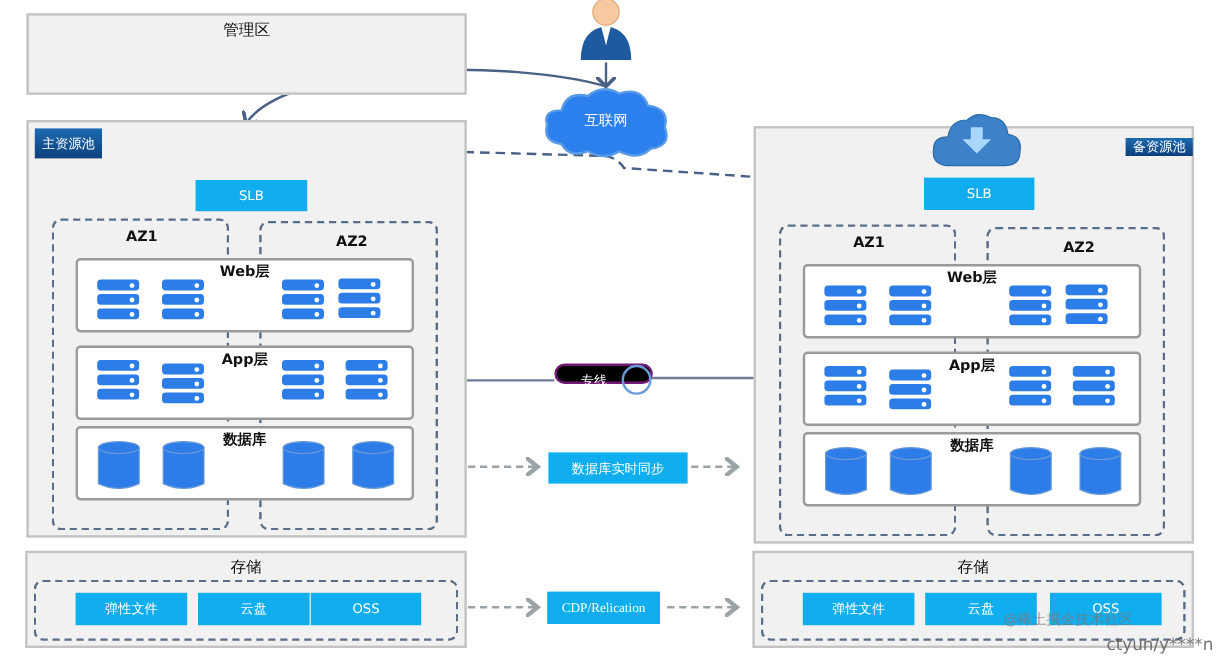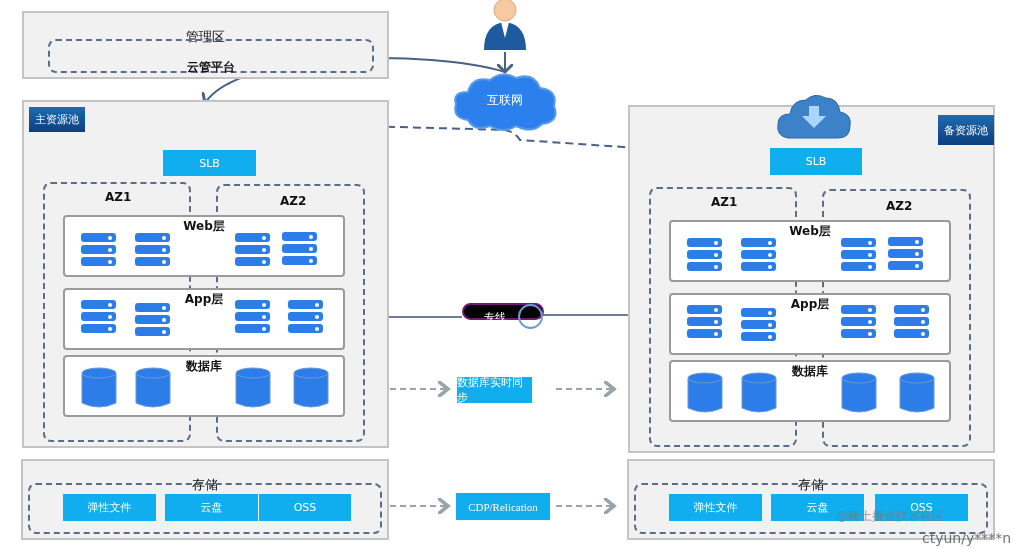--- a/index.html
+++ b/index.html
@@ -2,21 +2,21 @@
 <html><head>
 <meta charset="utf-8">
 <style>
   html,body{margin:0;padding:0;}
   body{width:1015px;height:548px;position:relative;background:#ffffff;overflow:hidden;font-family:"DejaVu Sans","Liberation Sans",sans-serif;}
   .abs{position:absolute;}
   .panel{position:absolute;background:#f1f1f1;border:2px solid #c4c4c4;box-sizing:border-box;}
   .dash{position:absolute;border:2px dashed #5a6e88;border-radius:8px;box-sizing:border-box;}
   .cyan{position:absolute;background:#10aeef;color:#ffffff;font-size:11px;display:flex;align-items:center;justify-content:center;box-sizing:border-box;}
   .tag{position:absolute;background:linear-gradient(#1d6cb0,#0c3f7d);color:#fff;font-size:11px;display:flex;align-items:center;justify-content:center;}
-  .ttl{position:absolute;font-size:13px;color:#111;text-align:center;margin-top:12px;}
+  .ttl{position:absolute;font-size:13px;color:#111;text-align:center;}
   .az{position:absolute;font-size:12px;font-weight:bold;color:#111;font-family:"DejaVu Sans",sans-serif;}
   .layer{position:absolute;background:#ffffff;border:2px solid #9a9a9a;border-radius:4px;box-sizing:border-box;}
   .layer-title{position:absolute;left:0;right:0;top:1px;text-align:center;font-size:12px;font-weight:bold;color:#111;}
   .server{position:absolute;width:35px;height:36px;}
   .server i{display:block;height:9px;background:#2d7de8;border-radius:3px;margin-bottom:3px;position:relative;}
   .server i::after{content:"";position:absolute;right:4px;top:2.5px;width:4px;height:4px;border-radius:50%;background:#fff;}
   .db{position:absolute;width:36px;height:42px;}
   .wm{position:absolute;color:rgba(120,120,120,0.75);font-size:12px;}
 </style>
 </head>
@@ -45,23 +45,20 @@
 
   <line x1="390" y1="389" x2="448" y2="389" stroke="#9aa3a8" stroke-width="2" stroke-dasharray="6,4" marker-end="url(#arrg)"></line>
   <line x1="556" y1="389" x2="614" y2="389" stroke="#9aa3a8" stroke-width="2" stroke-dasharray="6,4" marker-end="url(#arrg)"></line>
 
   <line x1="390" y1="506" x2="448" y2="506" stroke="#9aa3a8" stroke-width="2" stroke-dasharray="6,4" marker-end="url(#arrg)"></line>
   <line x1="556" y1="506" x2="614" y2="506" stroke="#9aa3a8" stroke-width="2" stroke-dasharray="6,4" marker-end="url(#arrg)"></line>
 </svg>
 
 <div class="panel" style="left:22px;top:11px;width:367px;height:68px;">
   <div class="ttl" style="left:0;right:0;top:3px;">管理区</div>
-  <div class="dash" style="left:24px;top:26px;width:326px;height:34px;">
-    <div class="ttl" style="left:0;right:0;top:6px;font-size:12px;font-weight:bold;">云管平台</div>
-  </div>
 </div>
 
 <svg class="abs" style="left:482px;top:0;" width="46" height="54">
   <circle cx="23" cy="10" r="11" fill="#f7c9a0" stroke="#e0a878" stroke-width="1"></circle>
   <path d="M2,50 Q2,24 23,22 Q44,24 44,50 Z" fill="#1e5aa0"></path>
   <path d="M19,22 L23,38 L27,22 Z" fill="#ffffff"></path>
 </svg>
 <div class="abs" style="left:450px;top:70px;width:110px;height:62px;">
   <svg width="110" height="62">
     <path d="M18,50 Q2,48 6,34 Q2,22 18,22 Q22,6 40,10 Q52,0 66,8 Q84,2 90,18 Q108,20 104,36 Q110,52 92,54 Q82,64 66,56 Q54,64 40,56 Q24,62 18,50 Z" fill="#2b80ee" stroke="#5a9be8" stroke-width="2"></path>
@@ -141,21 +138,21 @@
         <ellipse cx="18" cy="6" rx="17" ry="5" fill="#2d7de8" stroke="#6a9ad8"></ellipse>
       </svg>
     <svg class="db" style="left:228px;top:10px;" viewBox="0 0 36 42">
         <path d="M1,6 L1,36 Q18,44 35,36 L35,6 Z" fill="#2d7de8" stroke="#6a9ad8"></path>
         <ellipse cx="18" cy="6" rx="17" ry="5" fill="#2d7de8" stroke="#6a9ad8"></ellipse>
       </svg>
   </div>
 </div>
 
 <div class="panel" style="left:628px;top:105px;width:367px;height:348px;">
-  <div class="tag" style="left:308px;top:8px;width:56px;height:30px;font-family:Liberation Serif, serif;">备资源池</div>
+  <div class="tag" style="left:308px;top:8px;width:56px;height:15px;font-family:Liberation Serif, serif;">备资源池</div>
   <div class="cyan" style="left:140px;top:41px;width:92px;height:27px;">SLB</div>
 
   <div class="dash" style="left:19px;top:80px;width:148px;height:260px;">
     <div class="az" style="left:60px;top:6px;">AZ1</div>
   </div>
   <div class="dash" style="left:192px;top:82px;width:149px;height:258px;">
     <div class="az" style="left:62px;top:8px;">AZ2</div>
   </div>
 
   <div class="layer" style="left:39px;top:113px;width:282px;height:62px;">
@@ -228,21 +225,21 @@
 <svg class="abs" style="left:776px;top:92px;" width="76" height="50">
   <path d="M12,46 Q0,44 2,32 Q2,22 14,22 Q16,8 30,8 Q38,0 50,6 Q62,6 64,20 Q76,22 74,34 Q74,46 62,46 Z" fill="#3d82c8" stroke="#2a6aa8" stroke-width="1"></path>
   <path d="M33,14 L43,14 L43,24 L50,24 L38,36 L26,24 L33,24 Z" fill="#a9d6fb"></path>
 </svg>
 
 <div class="abs" style="left:462px;top:303px;width:82px;height:17px;border-radius:14px;background:#000000;border:2px solid #701a75;box-sizing:border-box;">
   <div class="abs" style="left:8px;top:5px;width:46px;text-align:center;color:#fff;font-size:11px;">专线</div>
   <div class="abs" style="right:-1px;top:-1px;width:25px;height:25px;border-radius:50%;border:2px solid #6a9ad8;box-sizing:border-box;"></div>
 </div>
 
-<div class="cyan" style="left:457px;top:377px;width:75px;height:26px;">数据库实时同步</div>
+<div class="cyan" style="left:457px;top:377px;width:116px;height:26px;">数据库实时同步</div>
 <div class="cyan" style="left:456px;top:493px;width:94px;height:27px;font-family:Liberation Serif, serif;">CDP/Relication</div>
 
 <div class="panel" style="left:21px;top:459px;width:368px;height:81px;">
   <div class="ttl" style="left:0;right:0;top:3px;">存储</div>
   <div class="dash" style="left:5px;top:22px;width:354px;height:51px;"></div>
   <div class="cyan" style="left:40px;top:33px;width:93px;height:27px;">弹性文件</div>
   <div class="cyan" style="left:142px;top:33px;width:93px;height:27px;">云盘</div>
   <div class="cyan" style="left:236px;top:33px;width:92px;height:27px;">OSS</div>
 </div>
 

